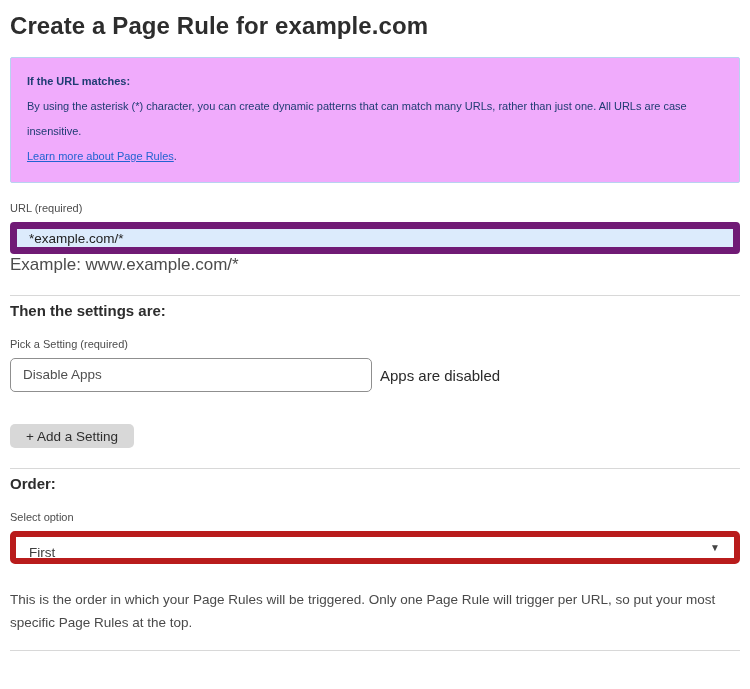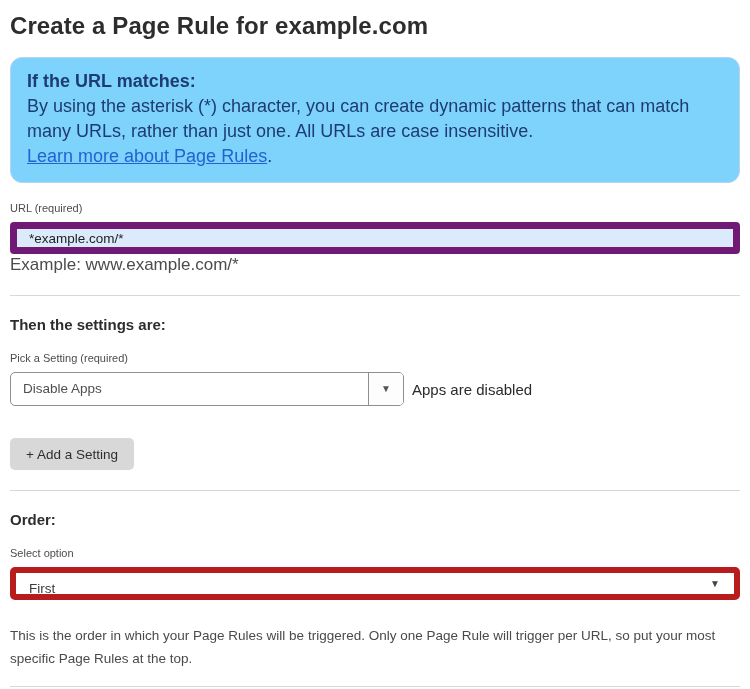--- a/index.html
+++ b/index.html
@@ -13,25 +13,25 @@
     overflow: hidden;
   }
   .page-title {
     font-size: 24px;
     font-weight: 700;
     color: #2d2d2d;
     margin: 4px 0 17px 0;
     letter-spacing: 0.1px;
   }
   .info-box {
-    background: #7dd3fc;
+    background: #f0abfc;
     border: 1px solid #b8d3f0;
-    border-radius: 12px;
+    border-radius: 2px;
     padding: 11px 16px 13px 16px;
-    font-size: 18px;
+    font-size: 11px;
     line-height: 25px;
     color: #1e3c72;
   }
   .info-heading { font-weight: 700; }
   .info-link {
     color: #2263d1;
     text-decoration: underline;
     cursor: pointer;
   }
   .info-link-suffix { color: #1e3c72; }
@@ -65,37 +65,38 @@
     border-top: 1px solid #d8d8d8;
     margin: 0;
   }
   .divider-1 { margin-top: 20px; }
   .divider-2 { margin-top: 20px; }
   .divider-3 { margin-top: 16px; }
   .section-heading {
     font-size: 15px;
     font-weight: 700;
     color: #2d2d2d;
-    margin-top: 20px;
+    margin-top: 6px;
   }
   .setting-row {
     display: flex;
     align-items: center;
     margin-top: 0;
   }
   .dropdown {
-    width: 394px;
+    width: 362px;
     height: 34px;
     background: #ffffff;
     border: 1px solid #8f8f8f;
     border-radius: 5px;
     display: flex;
     align-items: stretch;
     overflow: hidden;
     cursor: pointer;
+    flex-direction: column;
   }
   .dropdown-value {
     flex: 1;
     font-size: 13.5px;
     color: #4f4f4f;
     line-height: 32px;
     padding: 0 12px;
     white-space: nowrap;
   }
   .dropdown-caret-btn {
@@ -113,21 +114,21 @@
   }
   .status-text {
     margin-left: 8px;
     font-size: 15px;
     color: #2b2b2b;
   }
   .btn {
     display: inline-flex;
     align-items: center;
     justify-content: center;
-    height: 32px;
+    height: 24px;
     border: none;
     border-radius: 5px;
     font-family: "Liberation Sans", sans-serif;
     font-size: 13.5px;
     cursor: pointer;
     padding: 0 16px;
   }
   .btn-gray {
     background: #d8d8d8;
     color: #2e2e2e;

